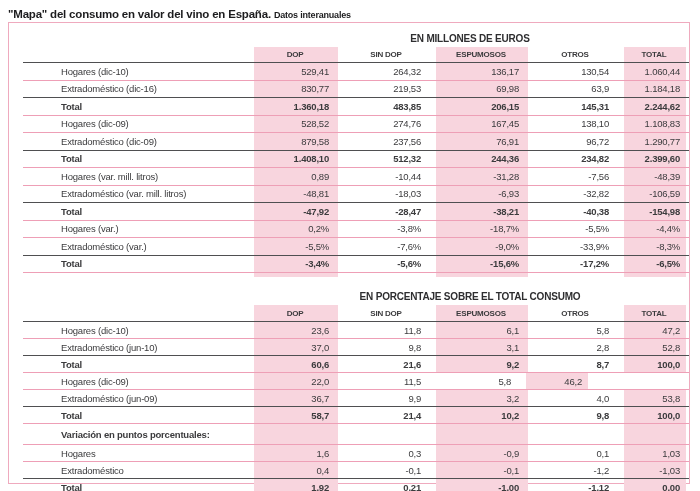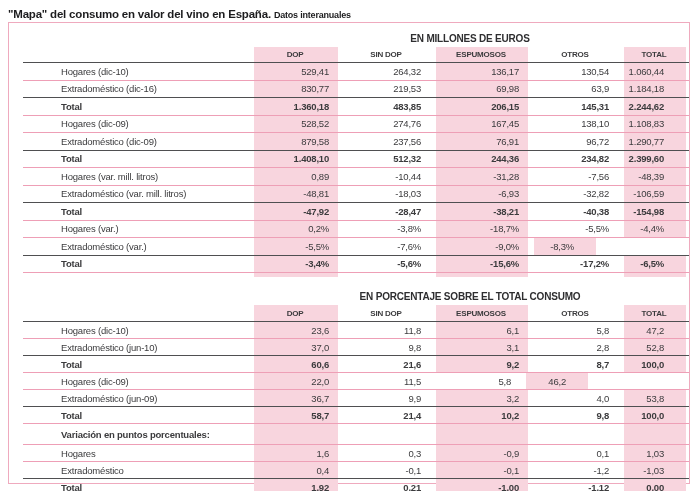--- a/index.html
+++ b/index.html
@@ -34,21 +34,21 @@
   .row.group-label { height:20px; }
   .row.group-label .lab { font-weight:bold; }
   .footband { border-top:none; height:4px; }
 
   .cell {
     box-sizing:border-box; height:100%; padding:0 3px;
     background-clip:content-box; display:flex; align-items:center;
   }
   .stripe { background-color:#f8d5de; }
   .cell span { display:block; width:100%; text-align:right; padding-right:9px; white-space:nowrap; }
-  .c4 span { padding-right:22px; }
+  .c4 span { padding-right:6px; }
   .lab { width:228px; padding-left:17px; }
   .lab span { text-align:left; padding-right:0;padding-left:21px; }
   .c0 { width:90px; } .c1 { width:92px; } .c2 { width:98px; } .c3 { width:90px; } .c4 { width:68px; }
   .colhead .cell span { text-align:center; padding-right:2px; font-weight:bold; font-size:8px; }
 </style>
 </head>
 <body>
 
 <div class="page">
   <div class="title">
@@ -283,20 +283,23 @@
           </div>
           <div class="cell c0 stripe">
             <span>-5,5%</span>
           </div>
           <div class="cell c1">
             <span>-7,6%</span>
           </div>
           <div class="cell c2 stripe">
             <span>-9,0%</span>
           </div>
+          <div class="cell c3">
+            <span>-33,9%</span>
+          </div>
           <div class="cell c4 stripe">
             <span>-8,3%</span>
           </div>
         </div>
         <div class="row total r-last">
           <div class="cell lab">
             <span>Total</span>
           </div>
           <div class="cell c0 stripe">
             <span>-3,4%</span>

